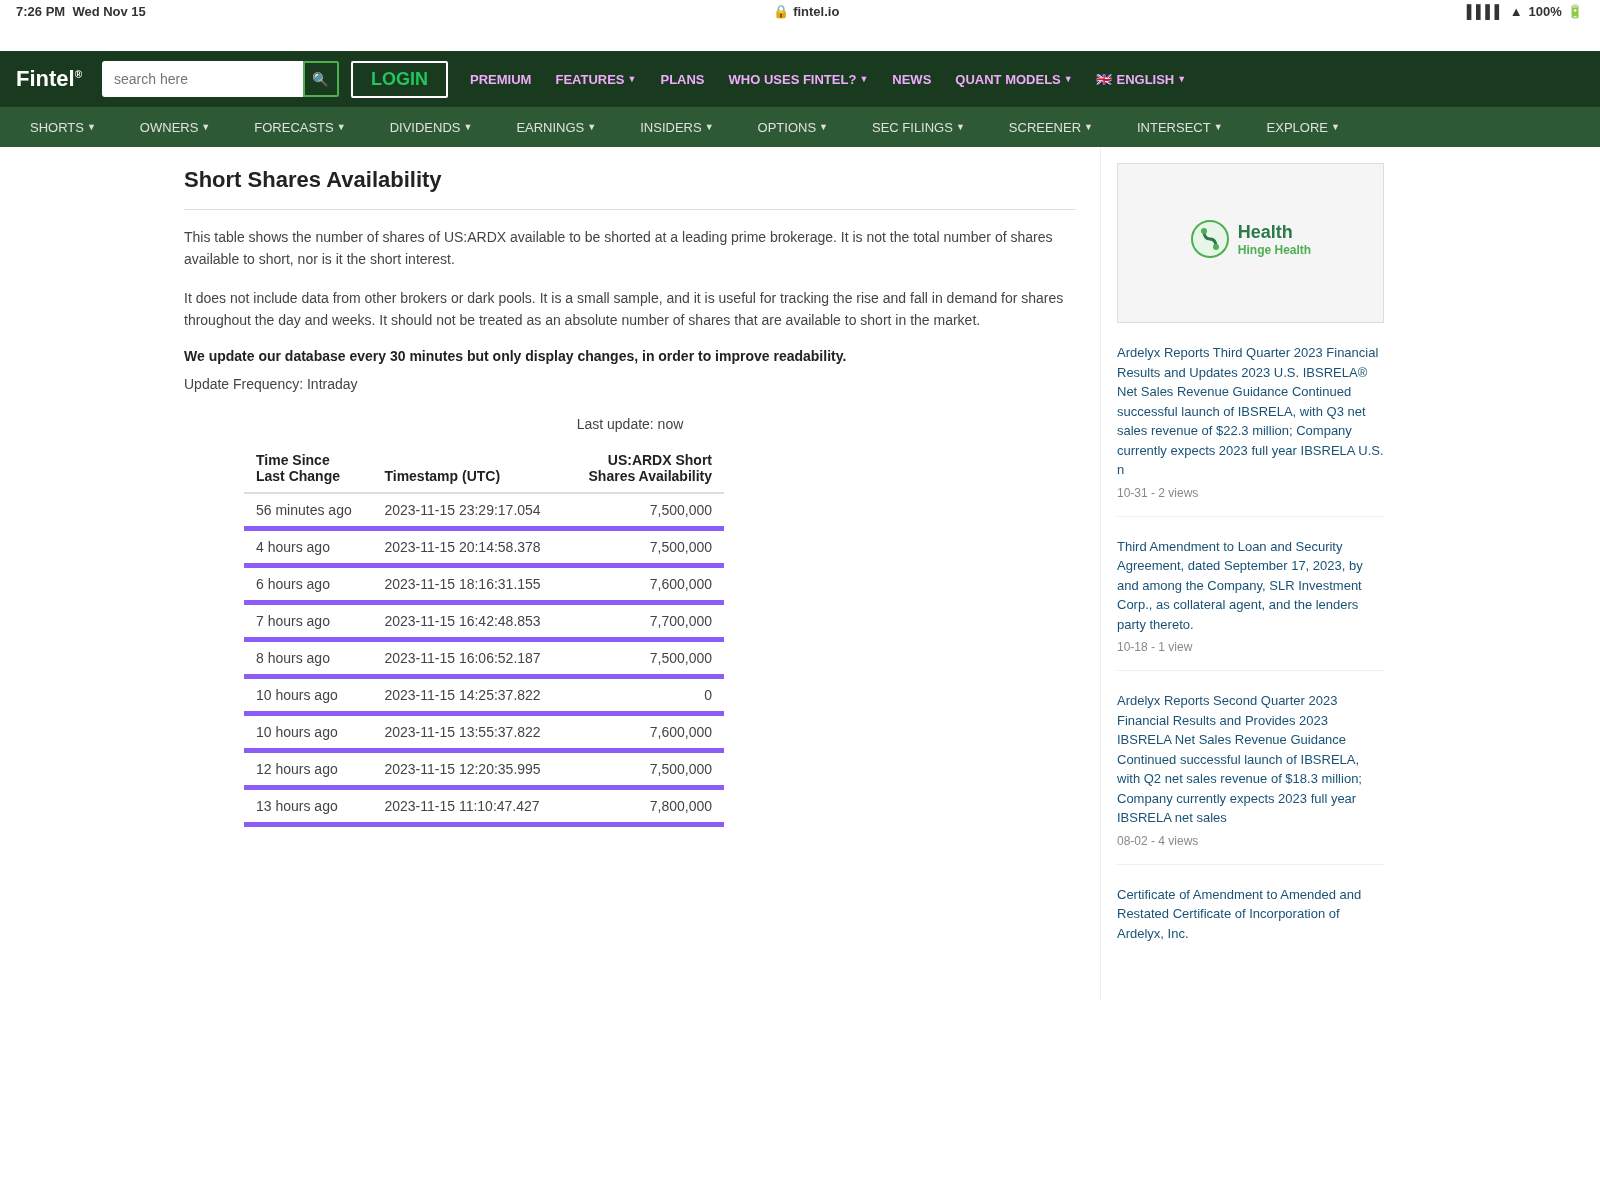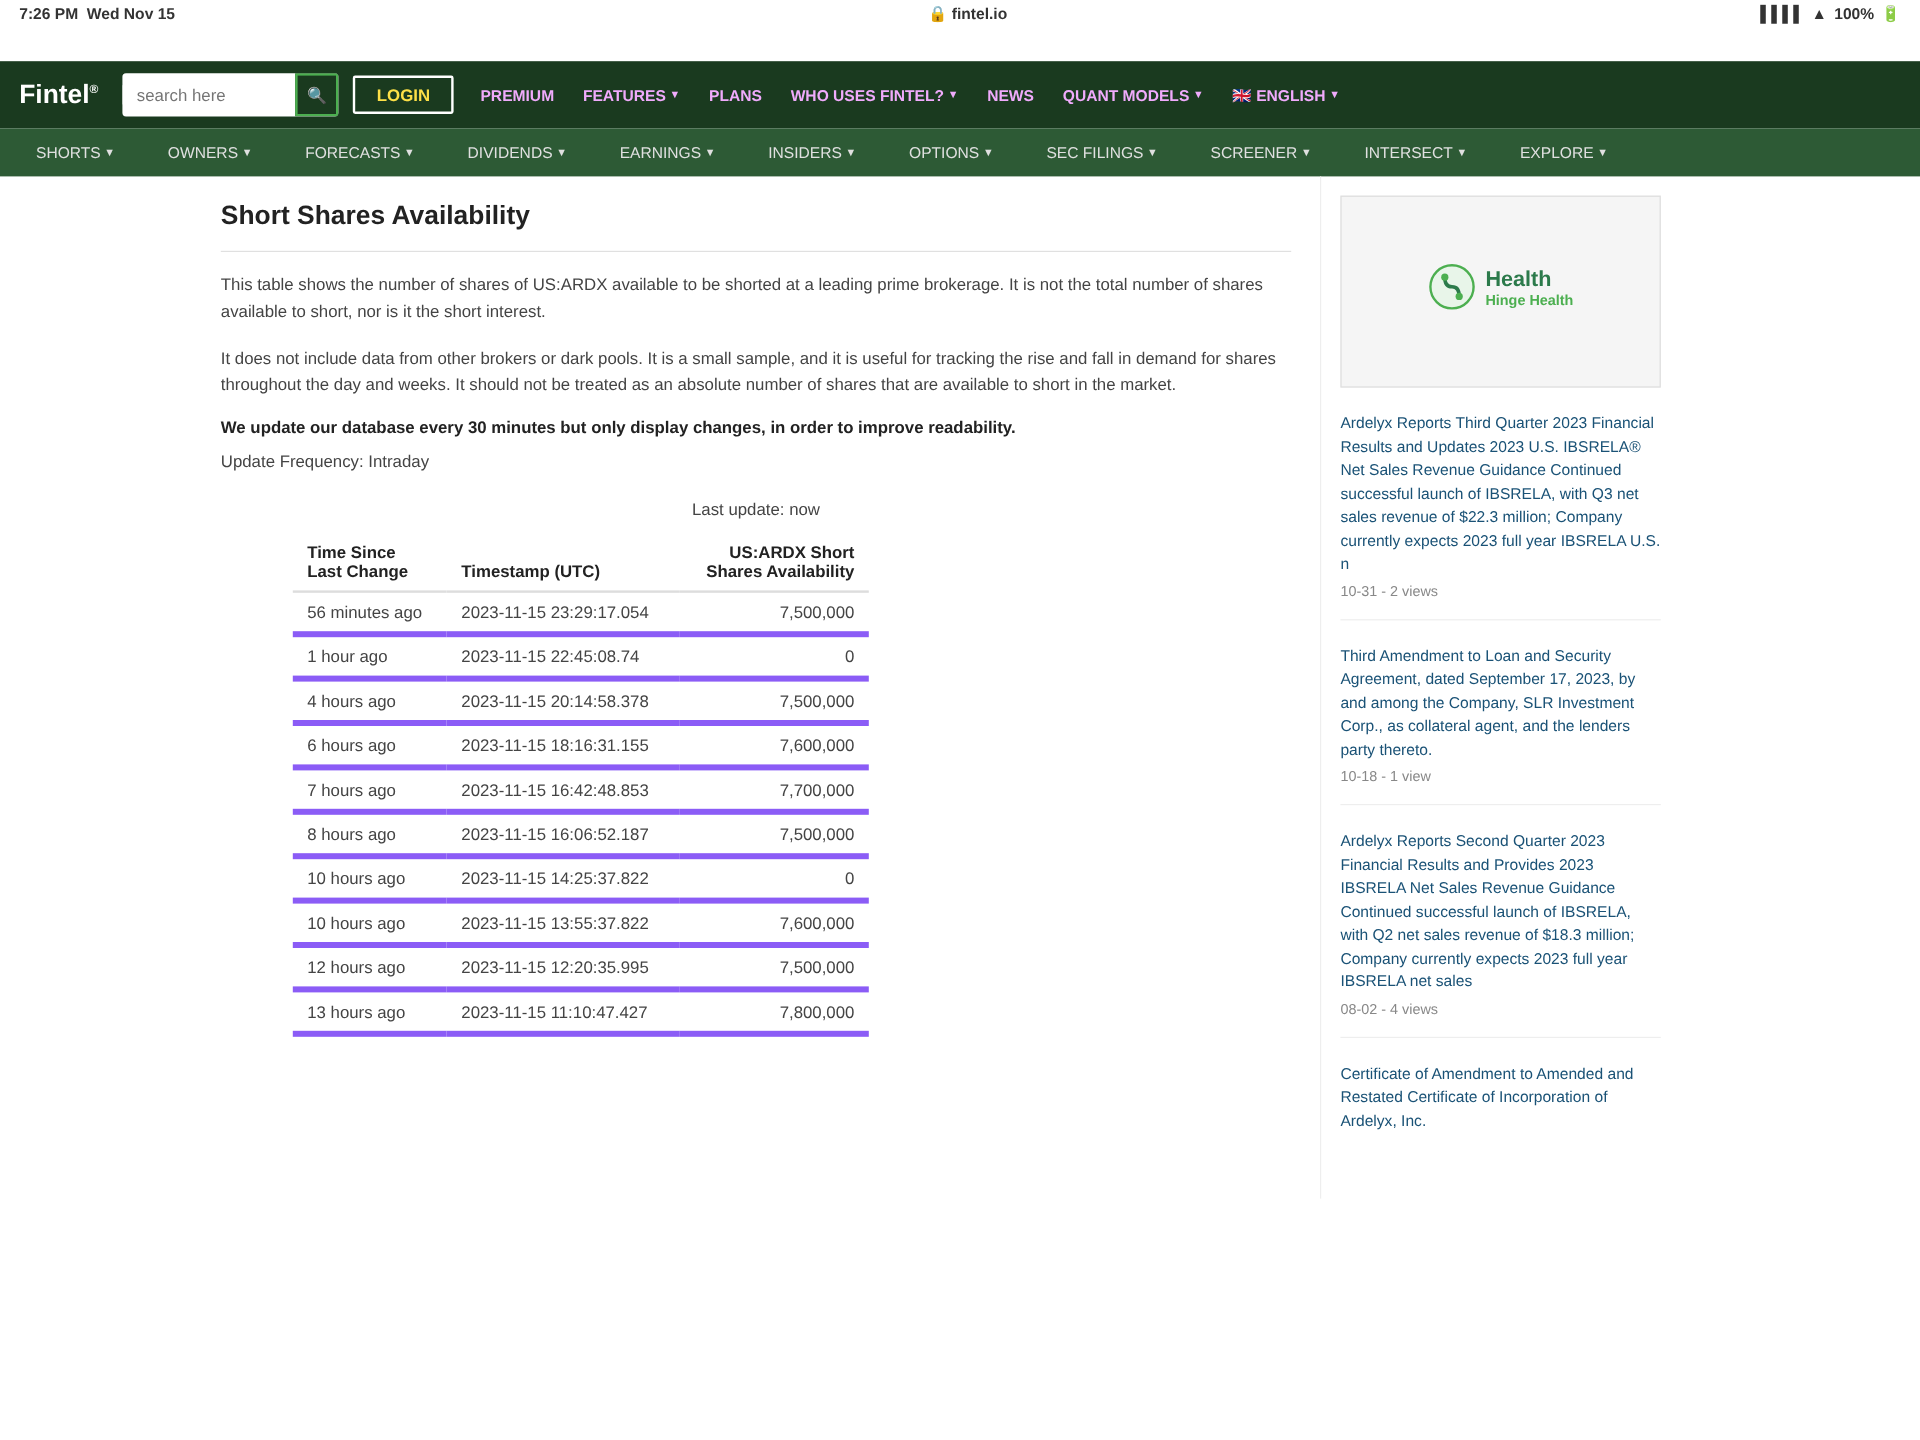--- a/index.html
+++ b/index.html
@@ -41,40 +41,40 @@
       background: #fff;
       border-radius: 3px;
       overflow: hidden;
       height: 36px;
     }
     .search-box input {
       border: none;
       outline: none;
       padding: 0 12px;
       font-size: 14px;
-      width: 144px;
+      width: 201px;
       color: #999;
     }
     .search-btn {
       background: #1a3a1f;
       border: 2px solid #4caf50;
       color: #fff;
       width: 36px;
       height: 36px;
       display: flex;
       align-items: center;
       justify-content: center;
       cursor: pointer;
     }
     .login-btn {
       background: transparent;
       border: 2px solid #fff;
-      color: #fde047;
+      color: #22c55e;
       padding: 6px 18px;
-      font-size: 14px;
+      font-size: 18px;
       font-weight: 600;
       cursor: pointer;
       border-radius: 2px;
     }
     .nav-items {
       display: flex;
       align-items: center;
       gap: 4px;
       flex: 1;
     }
@@ -371,25 +371,20 @@
           <th class="right-align">US:ARDX Short<br>Shares Availability</th>
         </tr>
       </thead>
       <tbody id="table-body">
       <tr>
     <td>56 minutes ago</td>
     <td>2023-11-15 23:29:17.054</td>
     <td class="right-align">7,500,000</td>
   </tr>
           <tr>
-    <td>1 hour ago</td>
-    <td>2023-11-15 22:45:08.74</td>
-    <td class="right-align">0</td>
-  </tr>
-          <tr>
     <td>4 hours ago</td>
     <td>2023-11-15 20:14:58.378</td>
     <td class="right-align">7,500,000</td>
   </tr>
           <tr>
     <td>6 hours ago</td>
     <td>2023-11-15 18:16:31.155</td>
     <td class="right-align">7,600,000</td>
   </tr>
           <tr>

